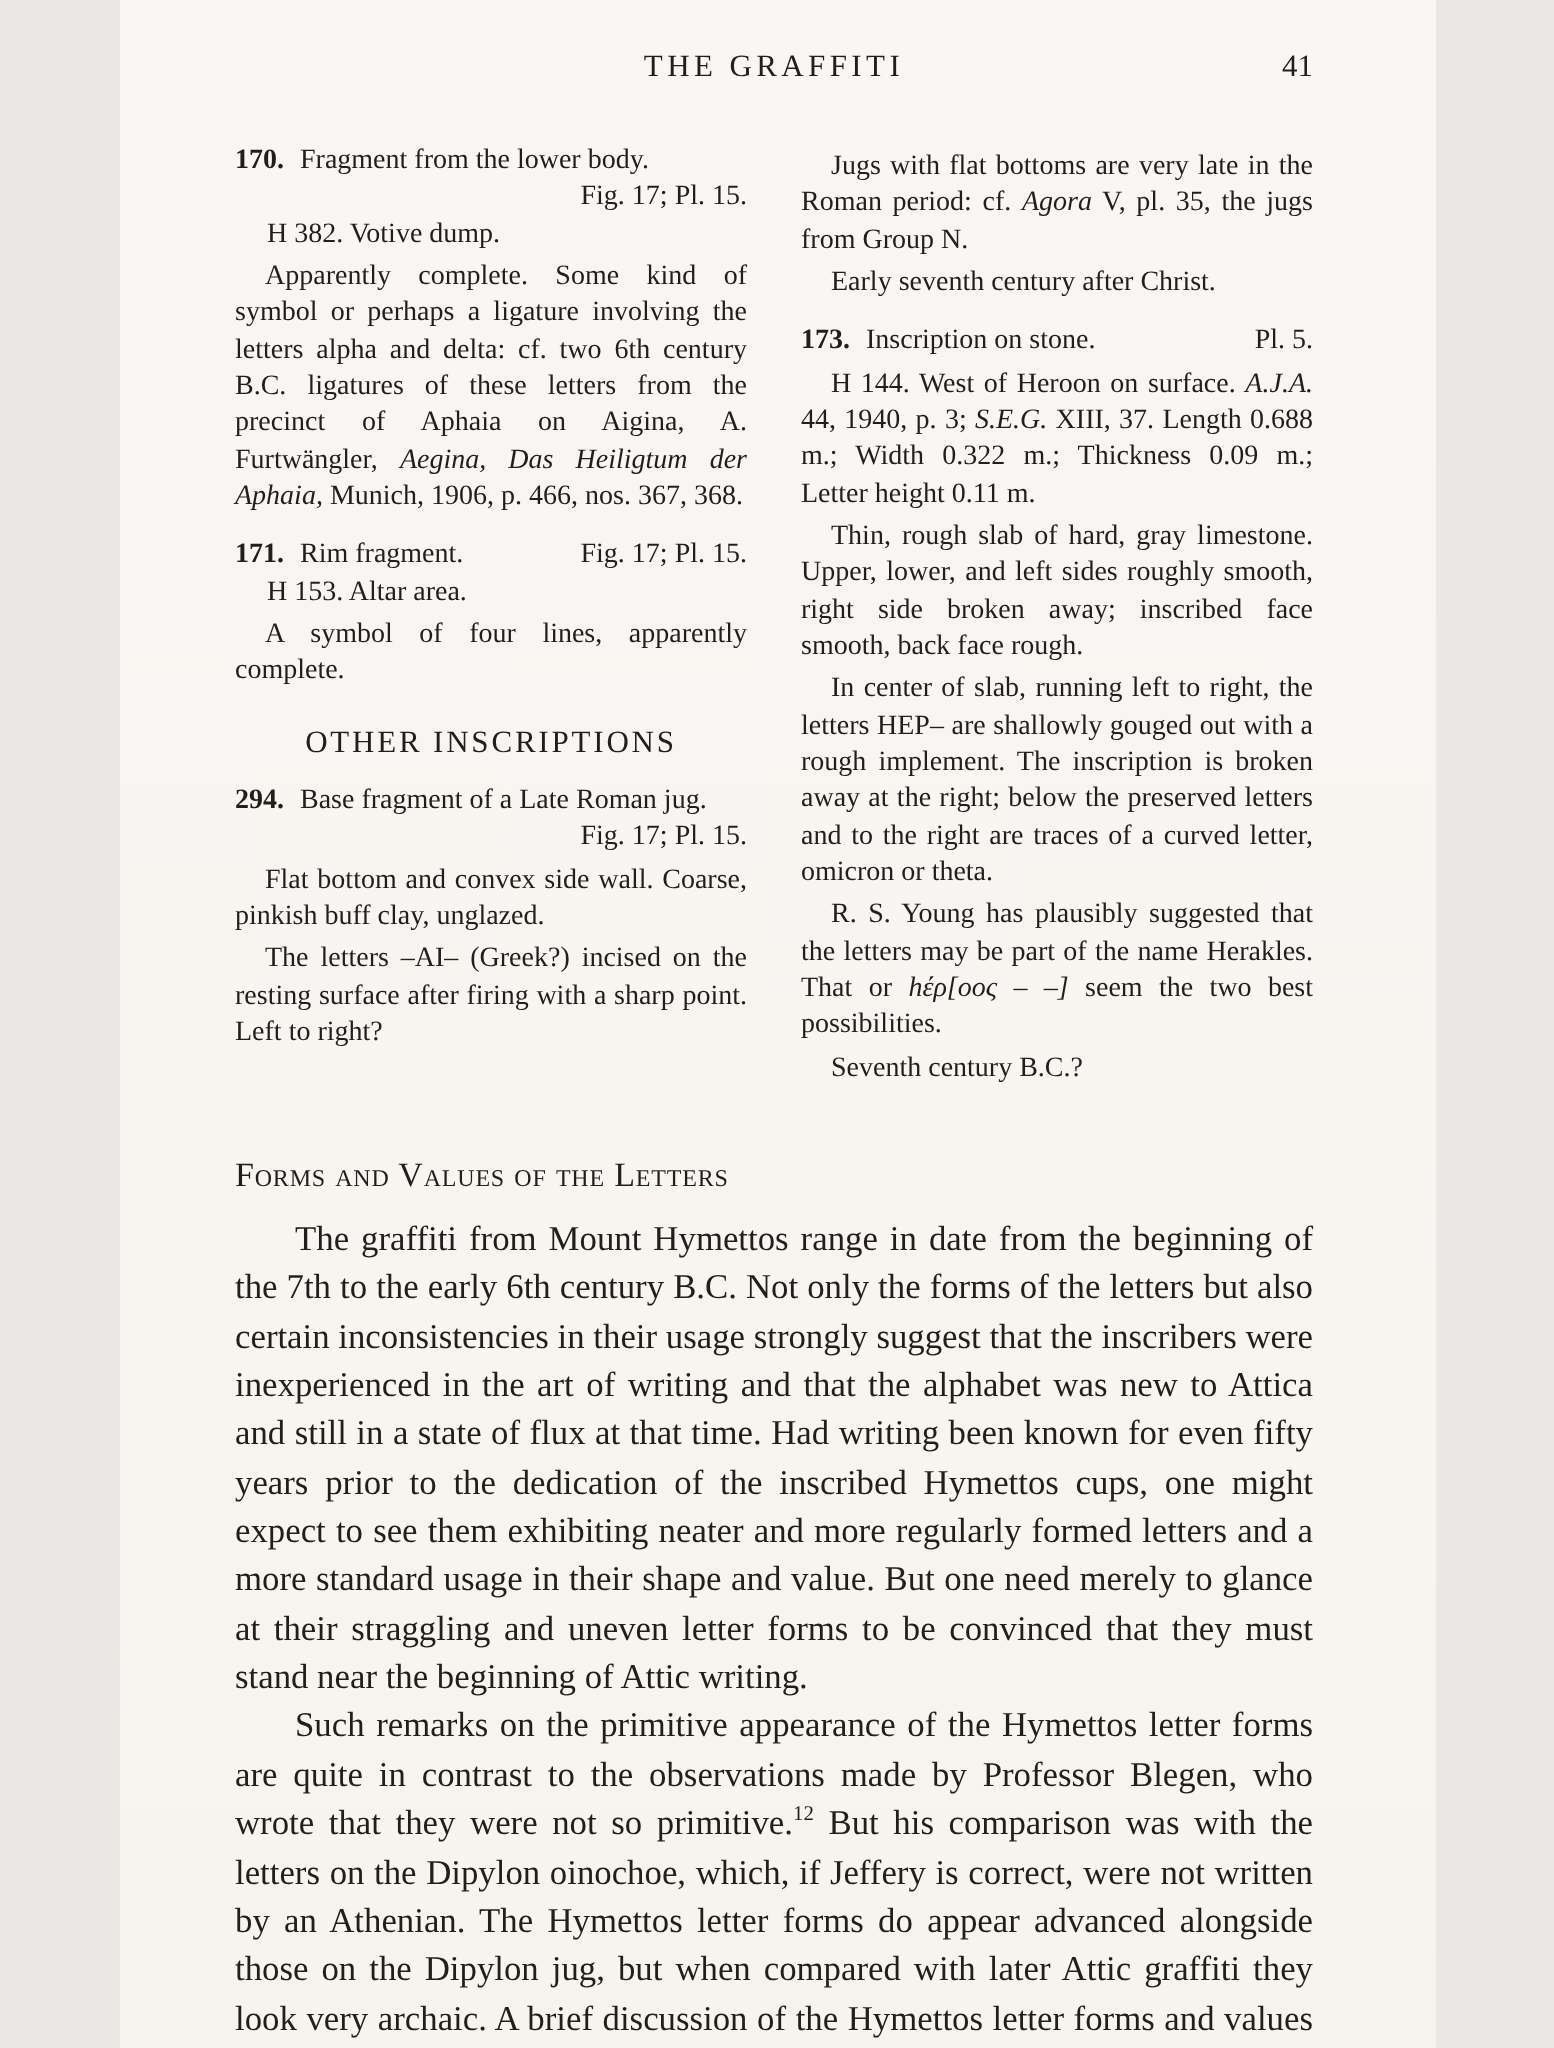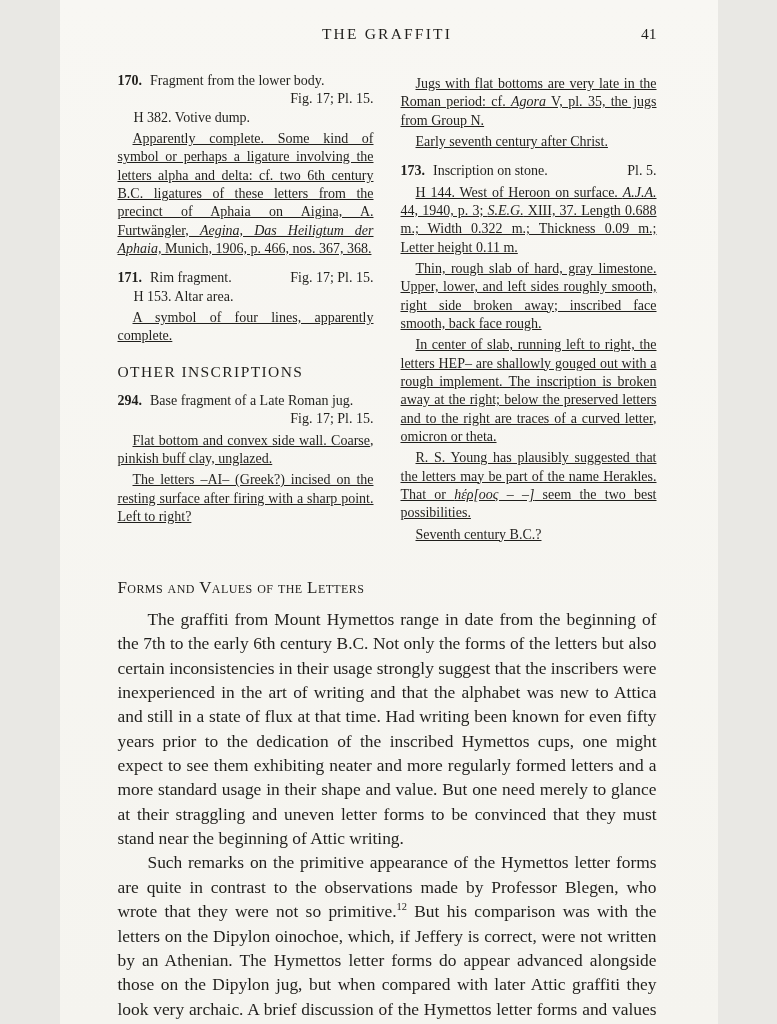--- a/index.html
+++ b/index.html
@@ -28,26 +28,26 @@
 
   
   .columns { display: flex; gap: 27px; margin-top: 29px; }
   .col { flex: 1 1 0; min-width: 0; font-size: 14px; line-height: 1.31; text-align: justify; }
   .entry { margin: 0 0 11px 0; }
   .entry-head { display: flex; align-items: baseline; }
   .entry-num { font-weight: 700; margin-right: 8px; flex: none; }
   .figref-inline { margin-left: auto; padding-left: 10px; flex: none; }
   .figref-line { text-align: right; }
   .inv-line { padding-left: 16px; margin-top: 0; }
-  .ebody { margin: 3px 0 0 0; text-indent: 15px; text-decoration: underline; }
+  .ebody { margin: 3px 0 0 0; text-indent: 15px; }
   .other-heading {
     font-weight: 400;
     font-size: 15.5px;
     letter-spacing: 1.4px;
-    text-align: left;
+    text-align: center;
     margin: 16px 0 10px 0;
   }
 
   
   .main { margin-top: 23px; }
   .main-title {
     font-weight: 400;
     font-size: 20px;
     letter-spacing: 0.9px;
     text-align: center;

